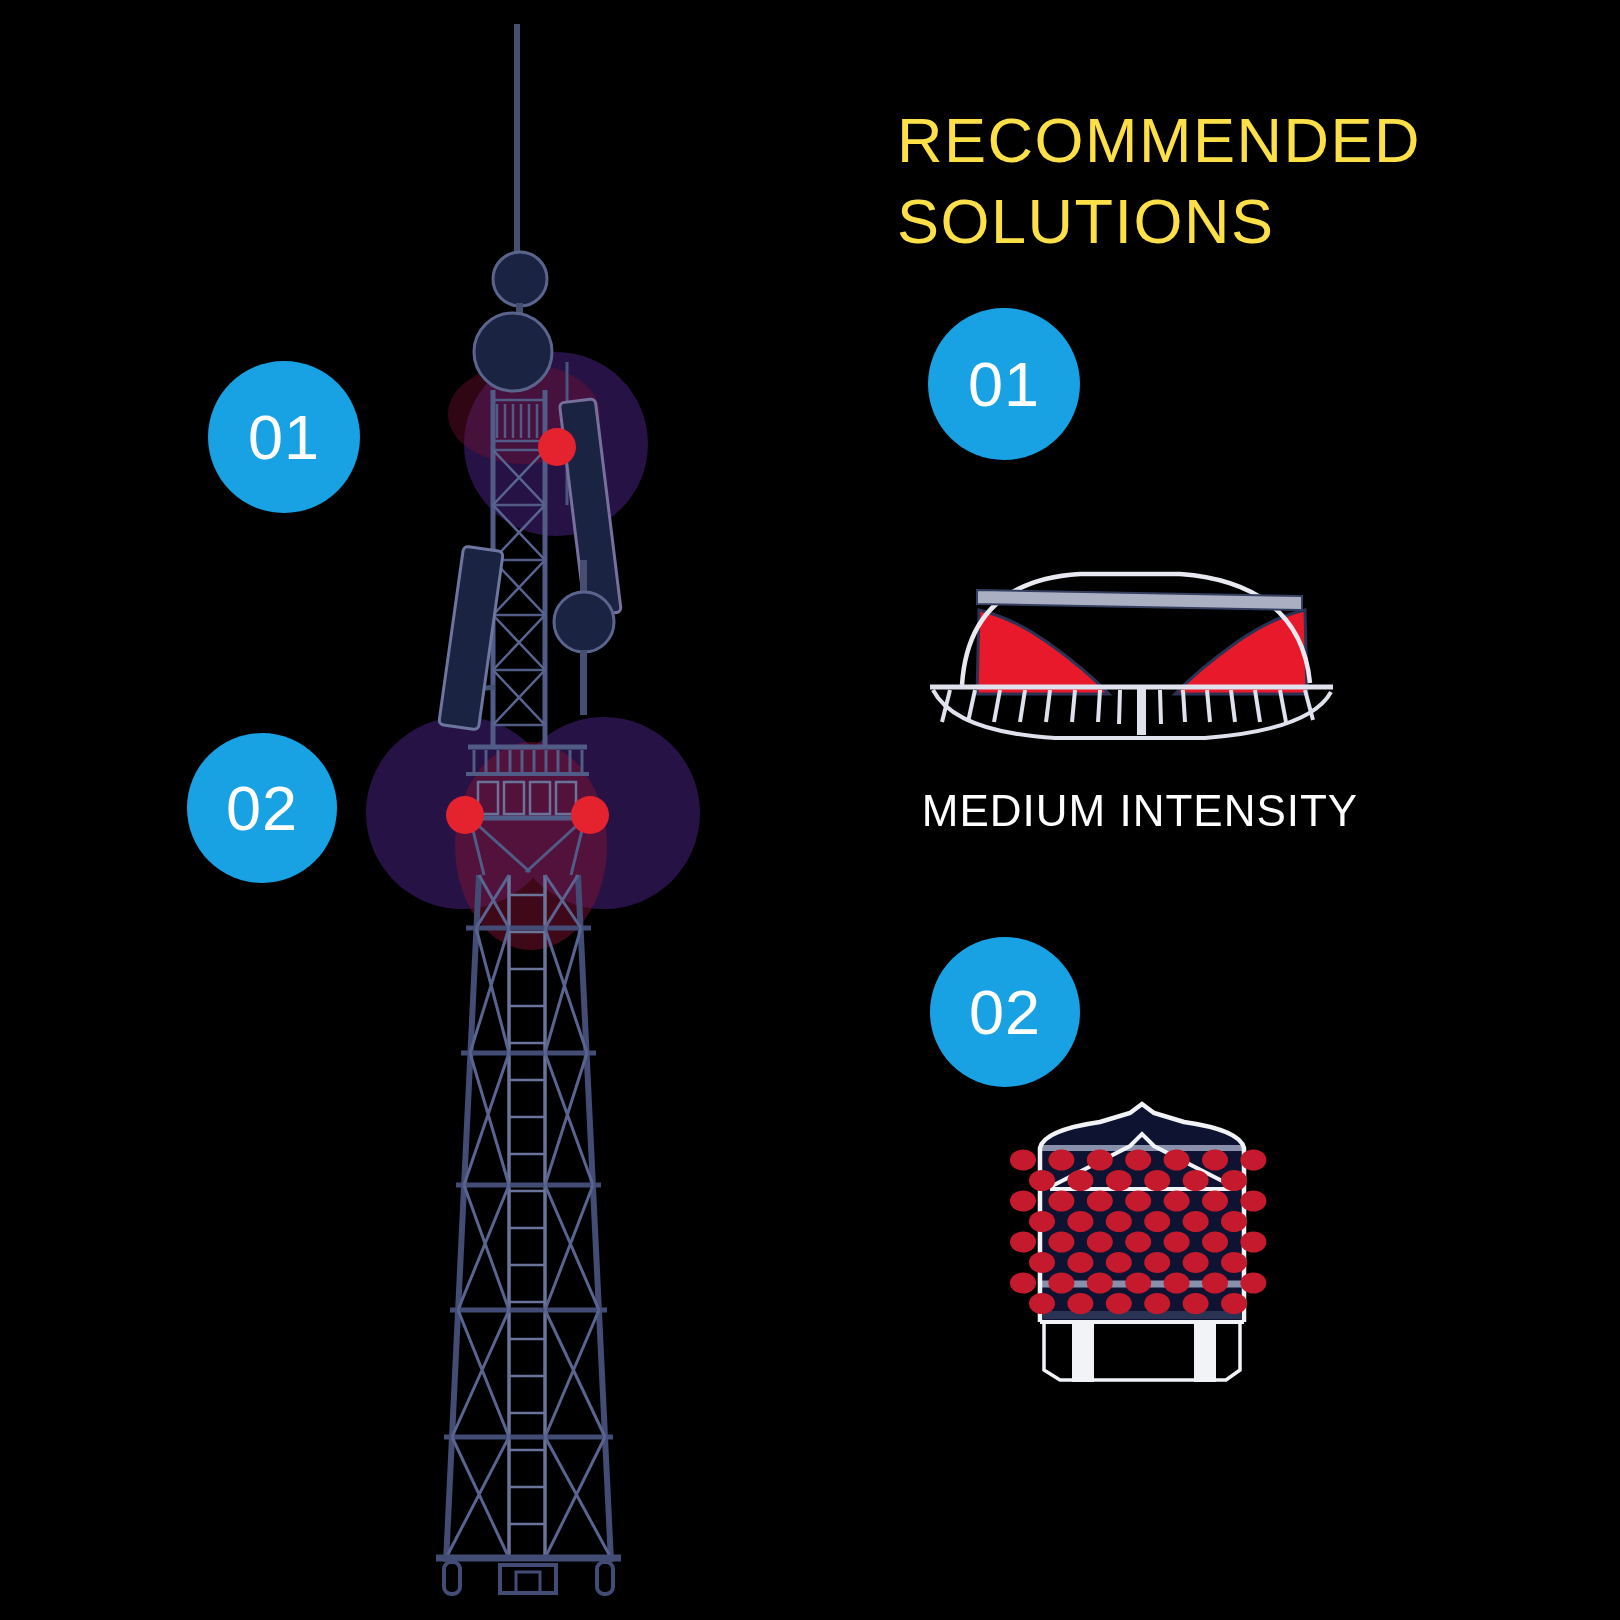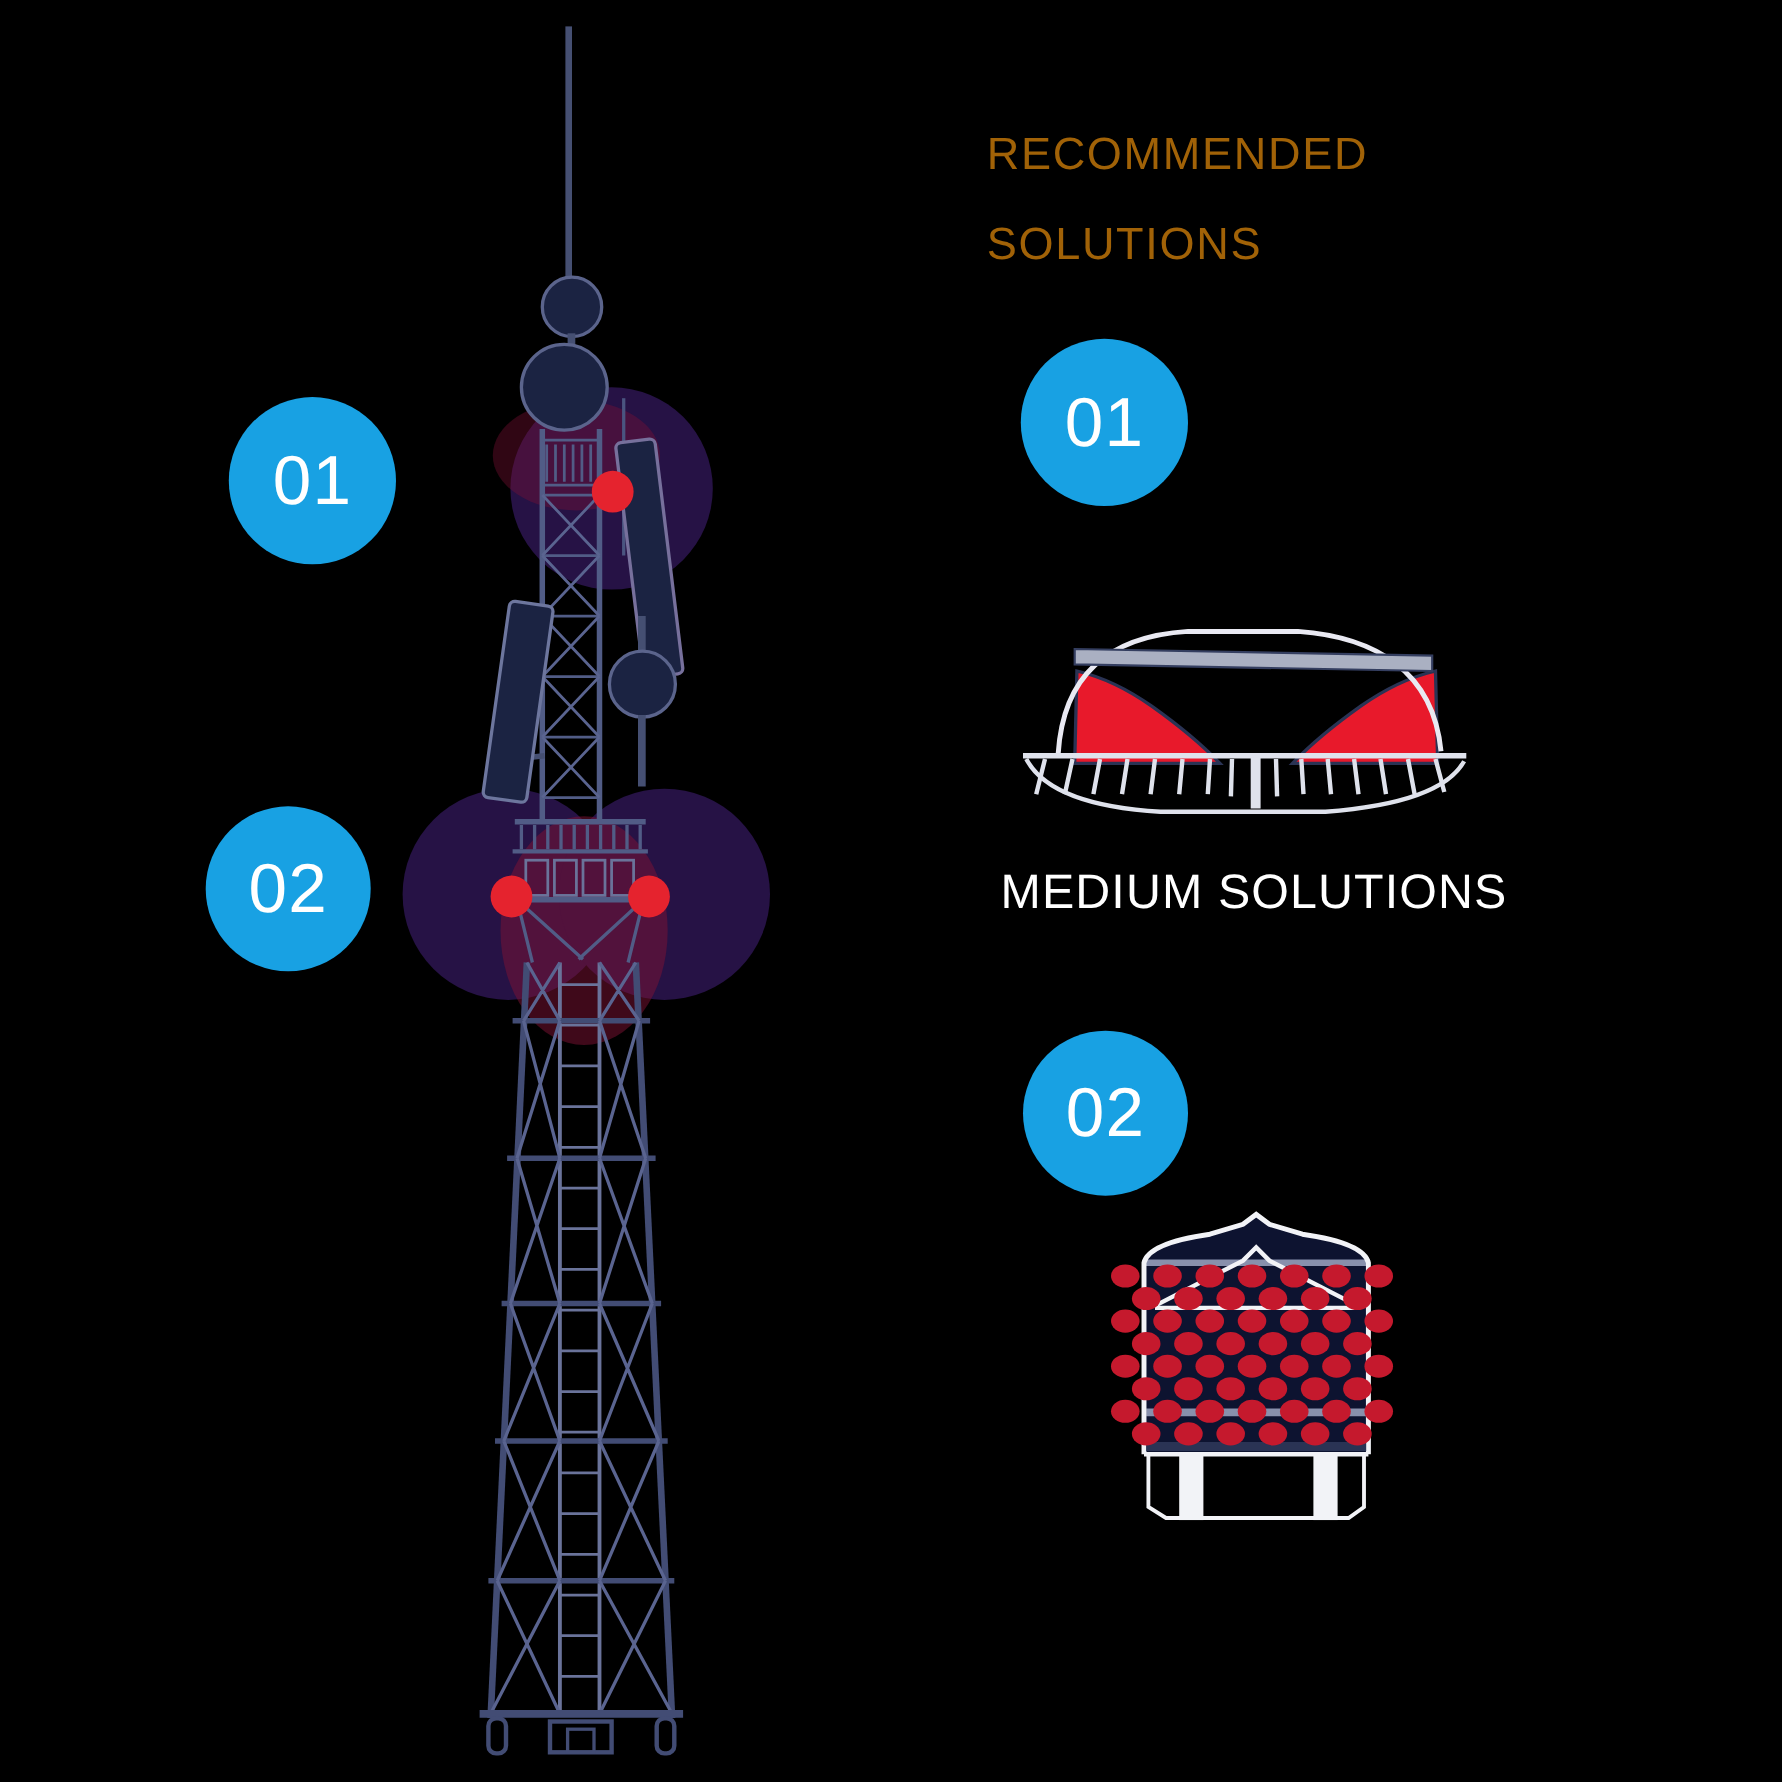--- a/index.html
+++ b/index.html
@@ -3,22 +3,22 @@
 <meta charset="utf-8">
 <style>
   html,body{margin:0;padding:0;background:#000;}
   .stage{
     position:relative;width:1620px;height:1620px;background:#000;overflow:hidden;
     font-family:"Liberation Sans",sans-serif;color:#fff;
   }
   .abs{position:absolute;}
   .title{
     left:897px;top:100px;width:520px;
-    font-size:41px;line-height:81px;letter-spacing:1.5px;
-    white-space:pre-line;color:#a16207;font-weight:400;
+    font-size:63px;line-height:81px;letter-spacing:1.5px;
+    white-space:pre-line;color:#fde047;font-weight:400;
   }
   .badge{
     border-radius:50%;background:var(--badge-blue,#18a1e3);
     display:flex;align-items:center;justify-content:center;
     color:#fff;font-size:63px;letter-spacing:1px;
   }
   .badge-r1{left:928px;top:308px;width:152px;height:152px;}
   .badge-r2{left:930px;top:937px;width:150px;height:150px;}
   .badge-l1{left:208px;top:361px;width:152px;height:152px;}
   .badge-l2{left:187px;top:733px;width:150px;height:150px;}
@@ -148,21 +148,21 @@
     <polygon points="62,38 387,44 387,58 62,52" fill="#aab0c2" stroke="#343e60" stroke-width="2"></polygon>
 
     <line x1="15" y1="135" x2="418" y2="135" stroke="#dfe2ec" stroke-width="5"></line>
     <rect x="222" y="135" width="9" height="48" fill="#dfe2ec"></rect>
     <path stroke="#dfe2ec" stroke-width="4" fill="none" d="M35 138L27 170M60 138L53 170M85 138L79 170M110 138L105 170M135 138L131 170M160 138L157 170M185 138L183 170M205 138L204 172
          M245 138L246 172M268 138L270 170M292 138L295 170M316 138L320 170M340 138L345 170M365 138L371 170M390 138L398 168"></path>
     <path d="M18 138 Q40 180 140 186 L290 186 Q395 178 416 140" fill="none" stroke="#dfe2ec" stroke-width="4"></path>
   </svg>
 
   <div class="abs sol-label sol-label-1">
-    <div>MEDIUM SOLUTIONS</div>
+    <div>MEDIUM INTENSITY</div>
   </div>
 
   <div class="abs badge badge-r2">
     <span>02</span>
   </div>
 
   <svg class="abs" style="left:960px;top:1082px" width="320" height="300" viewBox="0 0 320 300">
 
     <path d="M80 240 L80 66 Q84 48 140 40 L170 31 L182 22 L194 31 L224 40 Q280 48 284 66 L284 240 Z" fill="#0d1330"></path>
 

